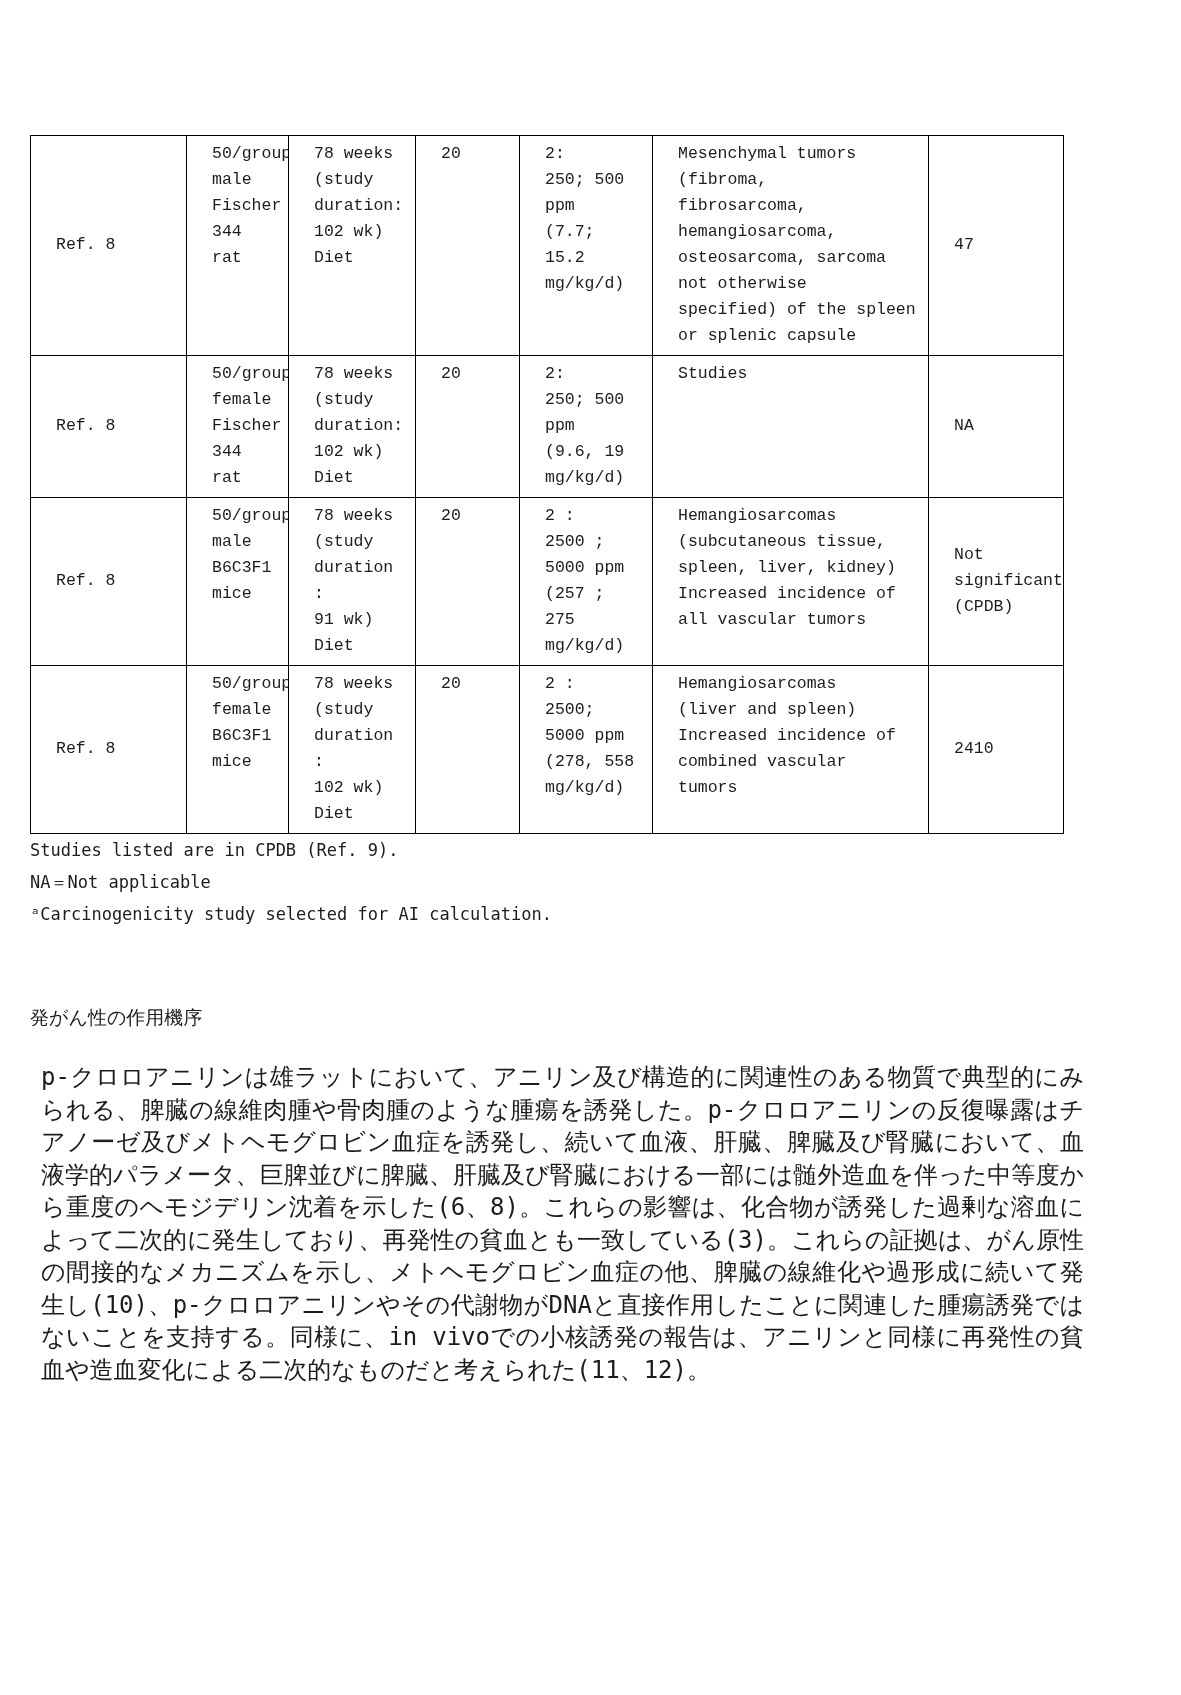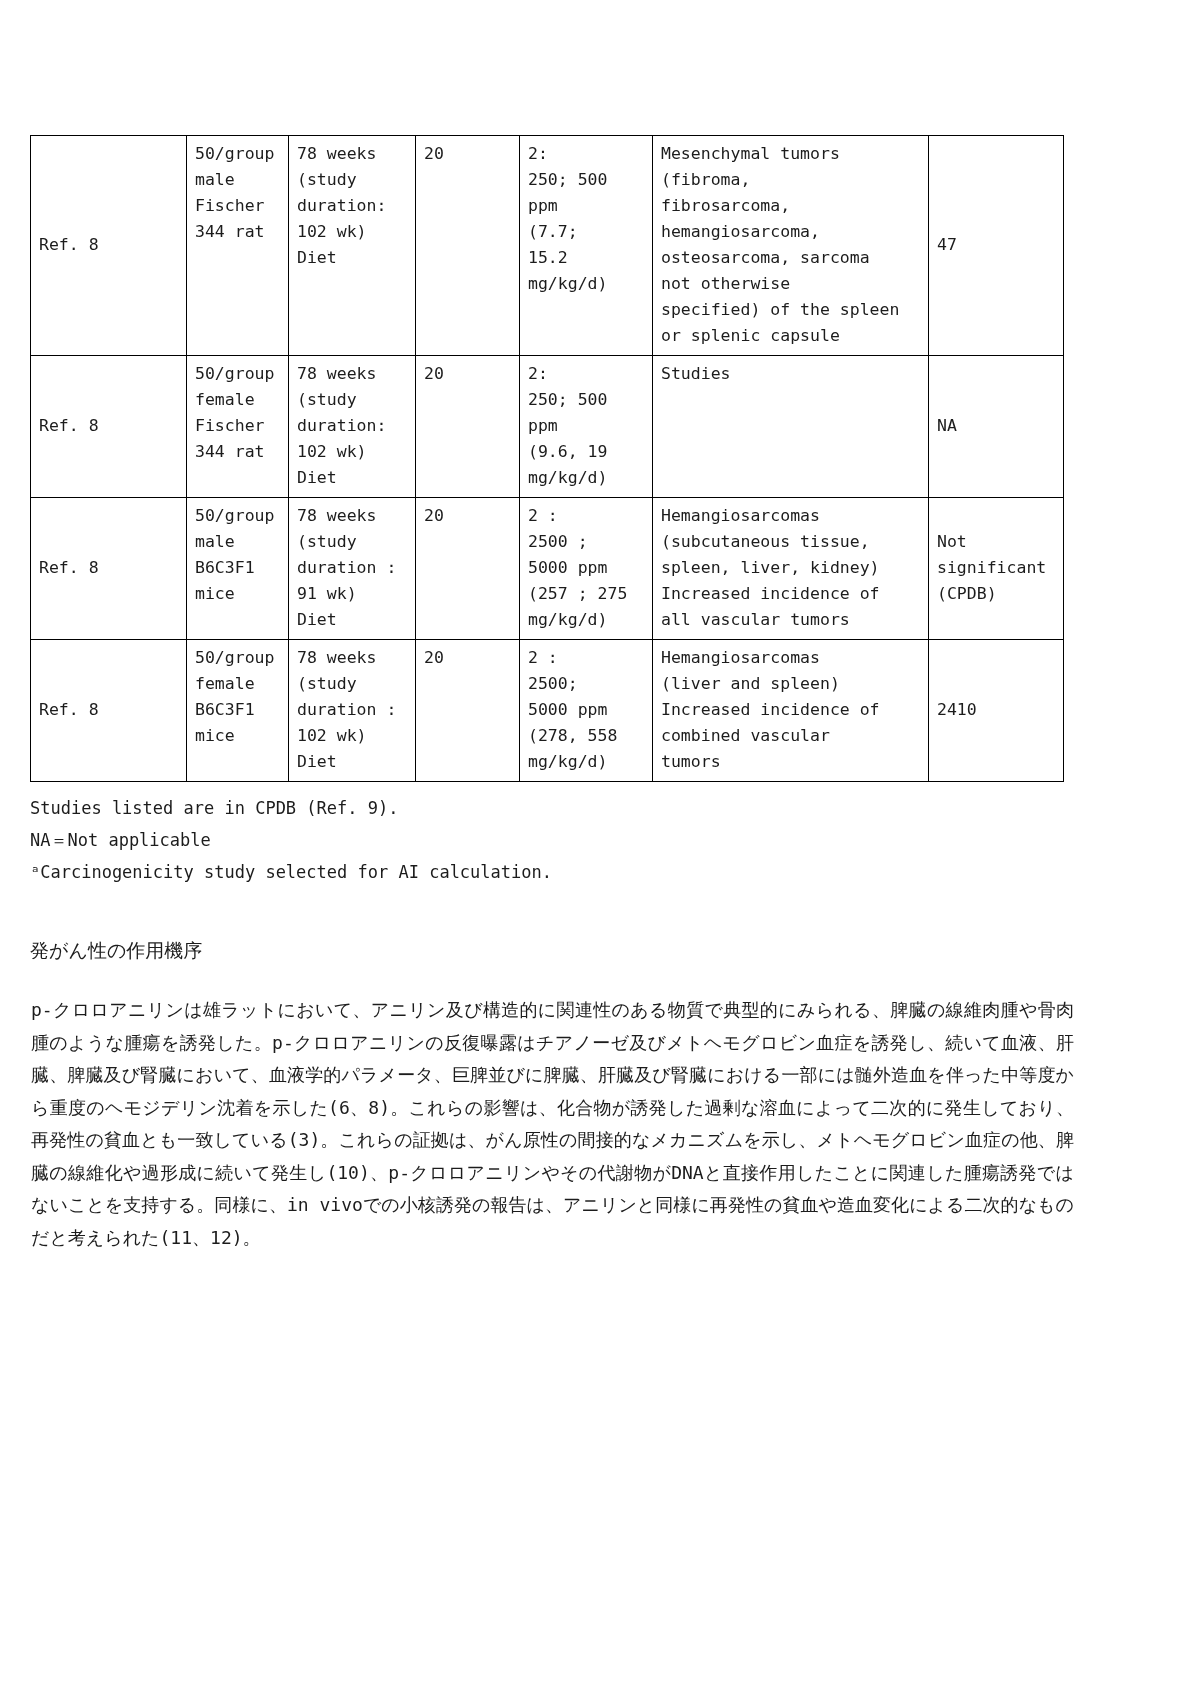--- a/index.html
+++ b/index.html
@@ -19,54 +19,54 @@
   }
   table.studies {
     border-collapse: collapse;
     width: 1033px;
     table-layout: fixed;
     font-size: 16.5px;
     line-height: 26px;
   }
   table.studies td {
     border: 1px solid #000000;
-    padding: 5px 8px 6px 8px;
+    padding: 5px 8px 6px 25px;
     vertical-align: top;
     white-space: pre-line;
     overflow: hidden;
+    font-family: Liberation Mono, monospace;
   }
   table.studies td.c-ref,
   table.studies td.c-val {
     vertical-align: middle;
   }
   .col-ref   { width: 156px; }
   .col-group { width: 102px; }
   .col-dur   { width: 127px; }
   .col-n     { width: 104px; }
   .col-dose  { width: 133px; }
   .col-find  { width: 276px; }
   .col-val   { width: 135px; }
 
   .notes {
-    margin-top: 10px;
     font-size: 17px;
     line-height: 32px;
   }
   .note-line { white-space: pre-line; }
 
   .section-heading {
-    margin: 46px 0 0 0;
+    margin: 71px 0 0 0;
     font-size: 19px;
     font-weight: normal;
     line-height: 32px;
   }
   .para {
-    margin: 28px 0 0 1px;
+    margin: 28px 0 0 11px;
     width: 1043px;
-    font-size: 18px;
+    font-size: 24px;
     line-height: 32.5px;
     text-align: justify;
     word-break: break-all;
   }
 </style>
 </head>
 <body>
 
 <div class="page">
 

